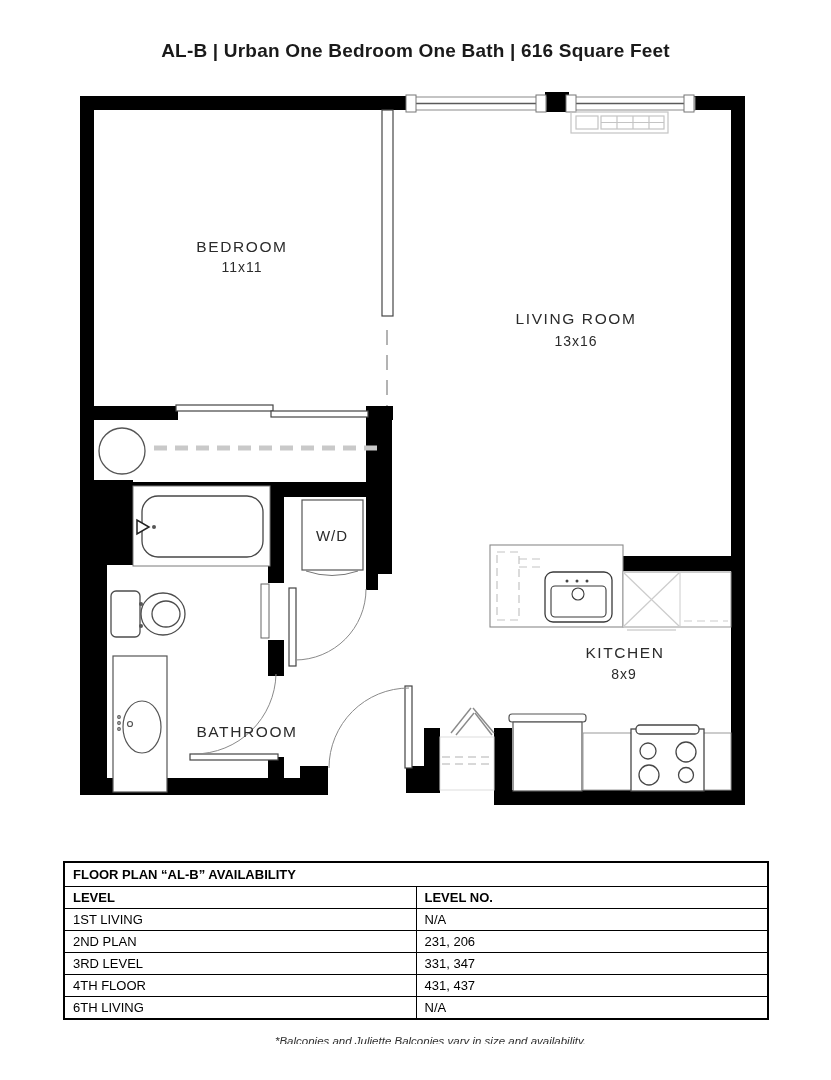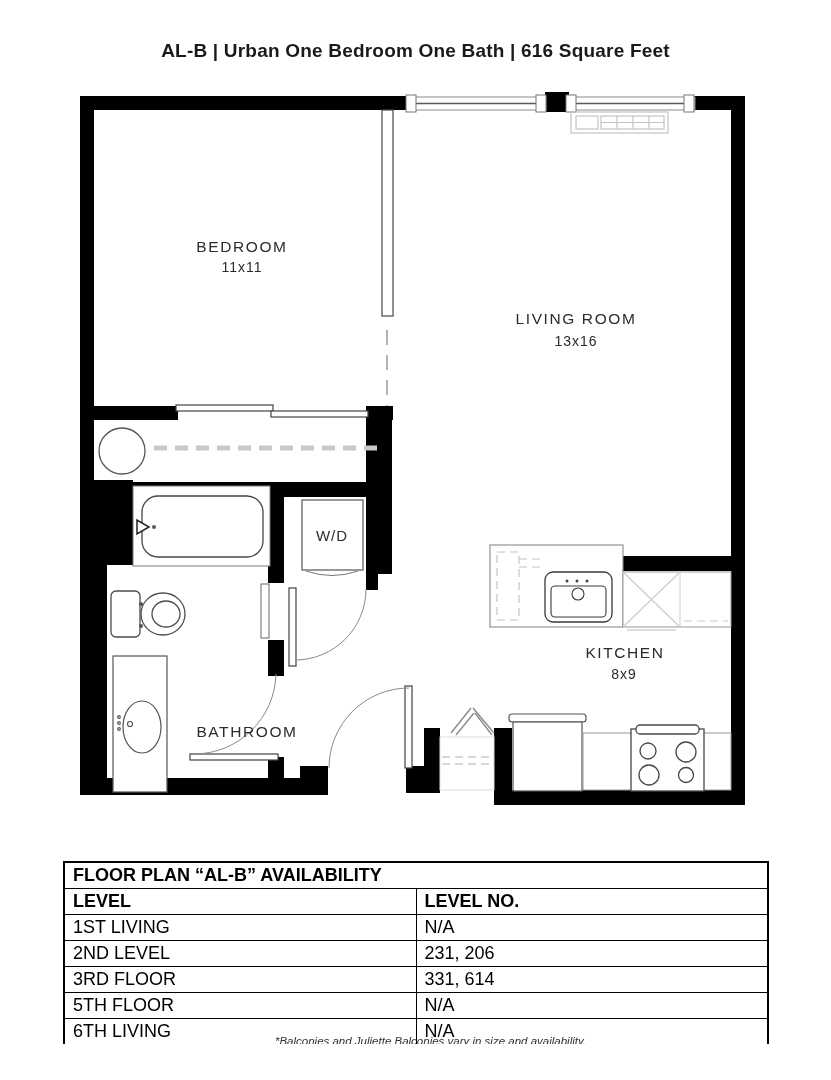--- a/index.html
+++ b/index.html
@@ -6,21 +6,21 @@
   .page{position:relative;width:831px;height:1044px;background:#ffffff;overflow:hidden;
         font-family:"Liberation Sans", sans-serif;color:#111;}
   .plan-title{position:absolute;top:40px;left:0;width:831px;text-align:center;
         font-size:19px;font-weight:bold;letter-spacing:.2px;color:#1a1a1a;}
   svg text{font-family:"Liberation Sans", sans-serif;fill:#2b2b2b;}
   .room-label{font-size:15.5px;letter-spacing:1.6px;}
   .room-dims{font-size:14px;letter-spacing:1px;}
   .wd-label{font-size:15px;letter-spacing:1px;}
   
   .avail{position:absolute;left:63px;top:861px;width:706px;border-collapse:collapse;
-         table-layout:fixed;font-size:18px;color:#000;}
+         table-layout:fixed;font-size:13px;color:#000;}
   .avail td{border:1px solid #000;padding:2px 0 2px 8px;height:17px;vertical-align:middle;}
   .avail tr.t-title td{font-weight:bold;height:19px;}
   .avail tr.t-head td{font-weight:bold;margin-top:44px;}
   .avail{border:2px solid #000;}
   .col-level{width:159px;}
   .footnote{position:absolute;left:15px;top:1035px;width:831px;text-align:center;
         font-size:11.5px;font-style:italic;color:#2f2f2f;z-index:3;}
   .watermark{position:absolute;left:10px;top:1057px;font-size:37px;letter-spacing:1px;
         color:#f1f1f1;-webkit-text-stroke:1.2px #c3c3c3;z-index:2;white-space:nowrap;}
 </style>
@@ -207,30 +207,30 @@
     </tr>
     <tr class="t-head">
       <td class="col-level">LEVEL</td>
       <td>LEVEL NO.</td>
     </tr>
     <tr>
       <td class="col-level">1ST LIVING</td>
       <td>N/A</td>
     </tr>
     <tr>
-      <td class="col-level">2ND LEVEL</td>
+      <td class="col-level">2ND PLAN</td>
       <td>231, 206</td>
     </tr>
     <tr>
-      <td class="col-level">3RD FLOOR</td>
-      <td>331, 614</td>
-    </tr>
-    <tr>
-      <td class="col-level">5TH FLOOR</td>
-      <td>N/A</td>
+      <td class="col-level">3RD LEVEL</td>
+      <td>331, 347</td>
+    </tr>
+    <tr>
+      <td class="col-level">4TH FLOOR</td>
+      <td>431, 437</td>
     </tr>
     <tr>
       <td class="col-level">6TH LIVING</td>
       <td>N/A</td>
     </tr>
   </tbody>
     </table>
 
   <div class="watermark">Atlas Management LLC</div>
   <div class="footnote">*Balconies and Juliette Balconies vary in size and availability.</div>

